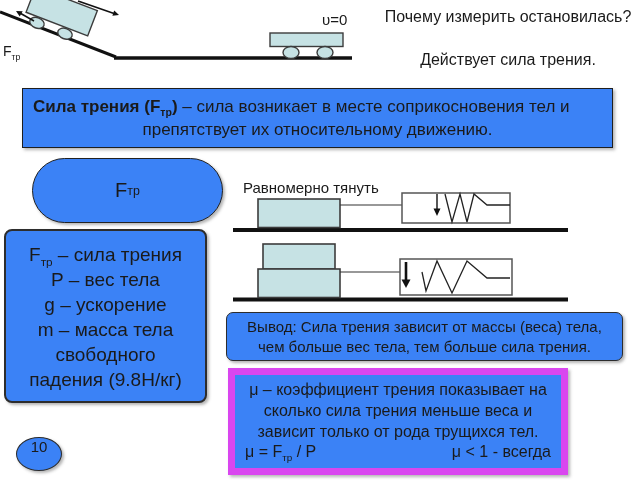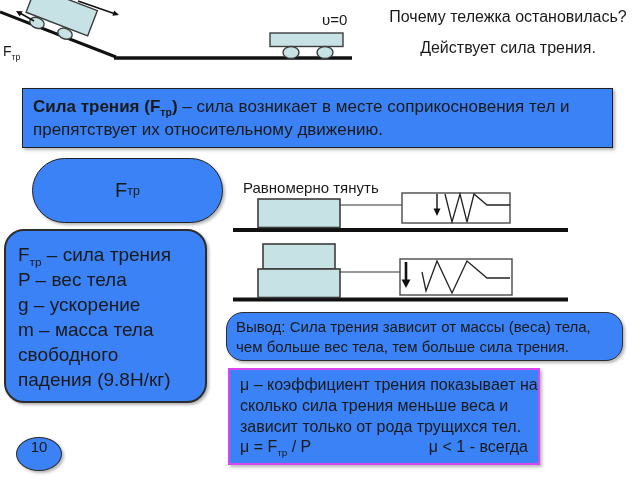--- a/index.html
+++ b/index.html
@@ -5,29 +5,29 @@
   html,body { margin:0; padding:0; background:#888; }
   #slide {
     position:relative; width:640px; height:480px; background:#ffffff;
     font-family:"Liberation Sans", sans-serif; color:#1a1a1a; overflow:hidden;
   }
   .abs { position:absolute; }
   .panel {
     position:absolute; background:#3b82f6; border:1px solid #1f1f1f;
     box-shadow:2px 2px 3px rgba(90,90,90,0.45); box-sizing:border-box;
   }
-  .nowrap { white-space:nowrap; }
+  .nowrap { white-space:nowrap;text-align:center; }
   sub.s { font-size:0.62em; line-height:0; }
 
   
   #top-scene { left:0; top:0; }
   #fr-label  { left:3px;  top:43px; font-size:14px; }
   #v-label   { left:322px; top:11px; font-size:15px; }
   #question-block { left:378px; top:8px; width:260px; text-align:center; font-size:16px; }
-  #question-line2 { margin-top:13px; }
+  #question-line2 { margin-top:25px; }
 
   
   #definition-box {
     left:22px; top:88px; width:591px; height:60px;
     padding:7px 10px; font-size:17px; line-height:1.33;
   }
   #definition-box b { font-weight:bold; }
 
   
   #formula-box {
@@ -40,35 +40,35 @@
   
   #exp-caption     { left:242px; top:157px; font-size:16px; }
   #exp-instruction { left:243px; top:179px; font-size:15px; }
 
   #dyno1 { left:230px; top:190px; }
   #dyno2 { left:230px; top:241px; }
 
   
   #legend-box {
     left:4px; top:229px; width:203px; height:174px;
-    border:2px solid #2d2d2d; border-radius:20px;
+    border:2px solid #2d2d2d; border-radius:8px;
     padding:11px 12px; font-size:19px; line-height:1.32;
   }
 
   
   #conclusion-box {
     left:226px; top:312px; width:397px;
-    border:1.5px solid #2d2d2d; border-radius:17px;
+    border:1.5px solid #2d2d2d; border-radius:7px;
     padding:4px 9px; font-size:15px; line-height:1.3;
   }
 
   
   #mu-box {
-    left:228px; top:368px; width:312px;
-    border:2px solid #d946ef; border-radius:0;
+    left:228px; top:368px; width:340px;
+    border:7px solid #d946ef; border-radius:0;
     padding:5px 10px; font-size:16px; line-height:1.3;
   }
   #mu-formula-row { display:flex; justify-content:space-between; }
 
   
   #page-number-badge {
     left:16px; top:437px; width:46px; height:34px;
     border:1.5px solid #2d2d2d; border-radius:50%;
     display:flex; align-items:flex-start; justify-content:center;
     font-size:15px;
@@ -107,21 +107,21 @@
       <ellipse cx="291" cy="52.5" rx="8" ry="6" fill="#c6e2e4" stroke="#3c3c3c" stroke-width="1.4"></ellipse>
       <ellipse cx="325" cy="52.5" rx="8" ry="6" fill="#c6e2e4" stroke="#3c3c3c" stroke-width="1.4"></ellipse>
     </g>
   </svg>
 
   <div id="fr-label" class="abs nowrap"><span>F</span><sub class="s">тр</sub></div>
 
   <div id="v-label" class="abs nowrap">υ=0</div>
 
   <div id="question-block" class="abs">
-    <div id="question-line1" class="nowrap">Почему тележка остановилась?</div>
+    <div id="question-line1" class="nowrap">Почему измерить остановилась?</div>
     <div id="question-line2" class="nowrap">Действует сила трения.</div>
   </div>
 
   <div id="definition-box" class="panel">
     <div><b><span>Сила трения (F</span><sub class="s">тр</sub><span>)</span></b><span> – сила возникает в месте соприкосновения тел и</span></div>
     <div class="nowrap">препятствует их относительному движению.</div>
   </div>
 
   <div id="formula-box" class="panel nowrap">
       <span>F</span>

